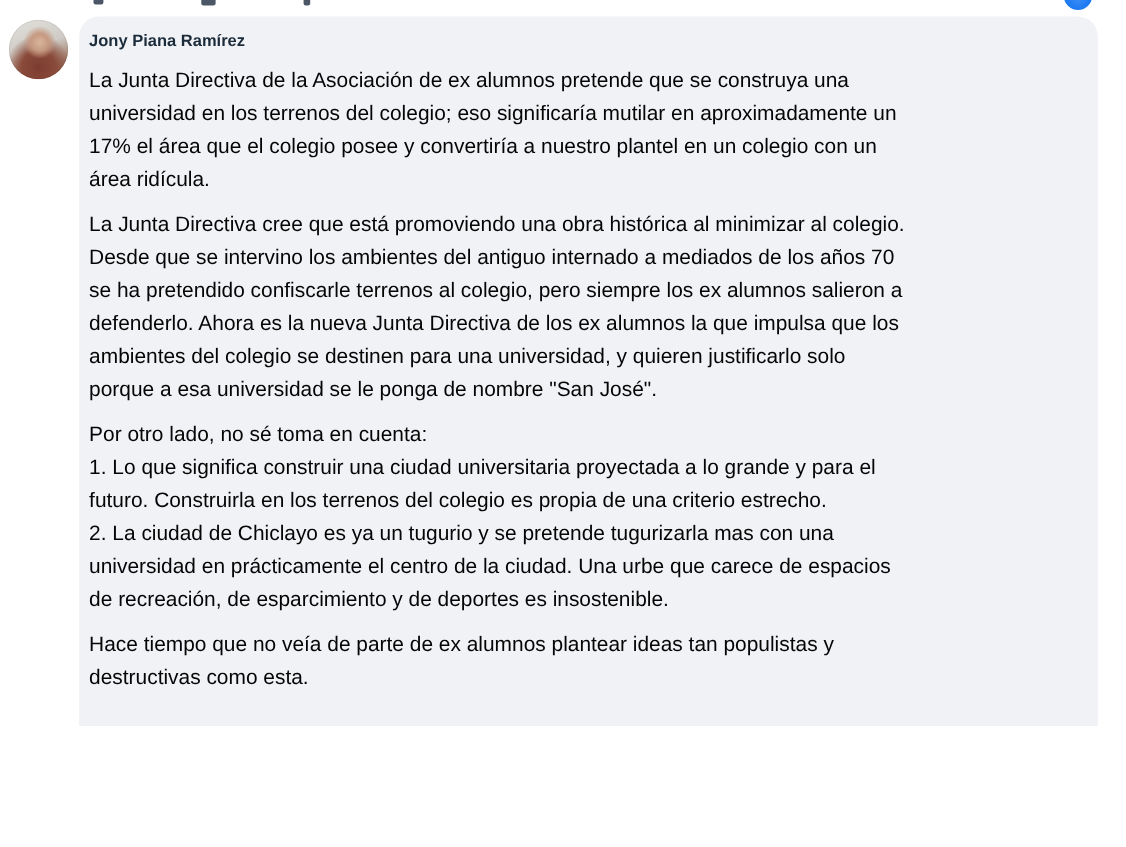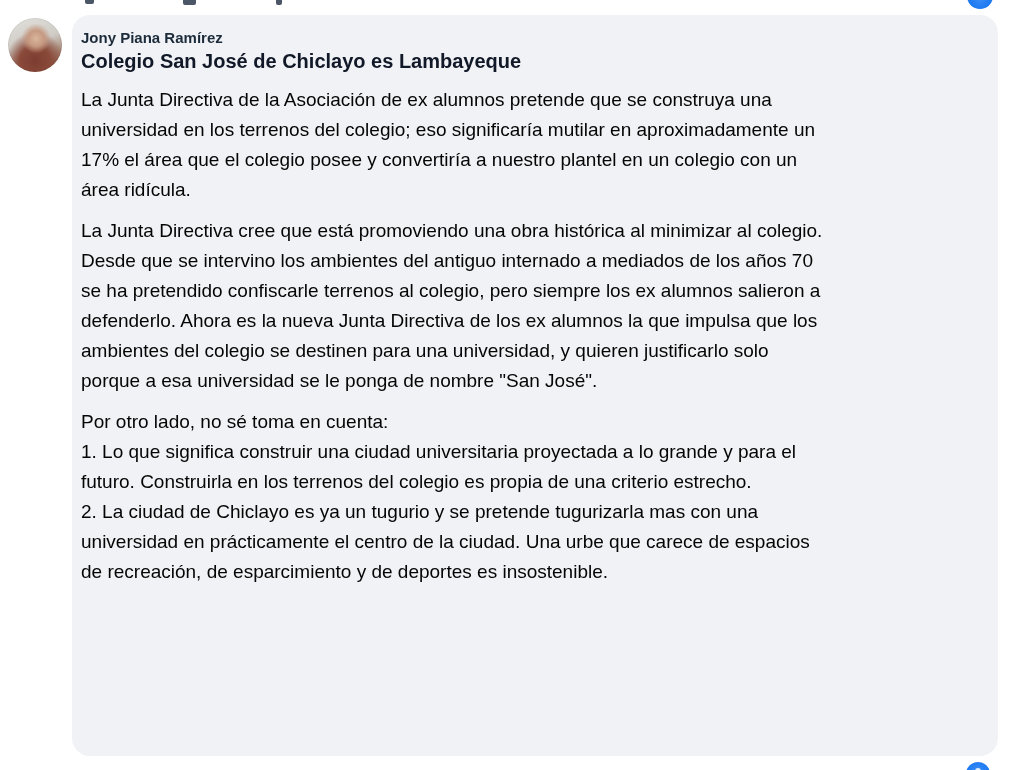--- a/index.html
+++ b/index.html
@@ -1,20 +1,20 @@
 <!DOCTYPE html>
 <html><head>
 <meta charset="utf-8">
 <style>
   * { margin: 0; padding: 0; box-sizing: border-box; }
   html, body { background: #ffffff; }
   .page {
     position: relative;
     width: 1024px;
-    height: 770px;
+    height: 660px;
     background: #ffffff;
     overflow: hidden;
     font-family: "Liberation Sans", "DejaVu Sans", sans-serif;
   }
 
   
   .frag {
     position: absolute;
     top: 0;
     height: 4px;
@@ -119,37 +119,38 @@
 
   <div class="reaction-top"></div>
 
   <div class="avatar"></div>
 
   <div class="bubble">
     <div class="author-row">
       <span class="author">Jony Piana Ramírez</span>
     </div>
 
-    <div class="post-title">Colegio San José de Chiclayo es Lambayeque</div>
 
     <div class="body-text">
       <p>La Junta Directiva de la Asociación de ex alumnos pretende que se construya una
 universidad en los terrenos del colegio; eso significaría mutilar en aproximadamente un
 17% el área que el colegio posee y convertiría a nuestro plantel en un colegio con un
 área ridícula.</p>
       <p>La Junta Directiva cree que está promoviendo una obra histórica al minimizar al colegio.
 Desde que se intervino los ambientes del antiguo internado a mediados de los años 70
 se ha pretendido confiscarle terrenos al colegio, pero siempre los ex alumnos salieron a
 defenderlo. Ahora es la nueva Junta Directiva de los ex alumnos la que impulsa que los
 ambientes del colegio se destinen para una universidad, y quieren justificarlo solo
 porque a esa universidad se le ponga de nombre "San José".</p>
       <p>Por otro lado, no sé toma en cuenta:
 1. Lo que significa construir una ciudad universitaria proyectada a lo grande y para el
 futuro. Construirla en los terrenos del colegio es propia de una criterio estrecho.
 2. La ciudad de Chiclayo es ya un tugurio y se pretende tugurizarla mas con una
 universidad en prácticamente el centro de la ciudad. Una urbe que carece de espacios
 de recreación, de esparcimiento y de deportes es insostenible.</p>
+      <p>Hace tiempo que no veía de parte de ex alumnos plantear ideas tan populistas y
+destructivas como esta.</p>
     </div>
   </div>
 
   <div class="reaction-bottom"></div>
 
 </div>
 
 </body></html>

